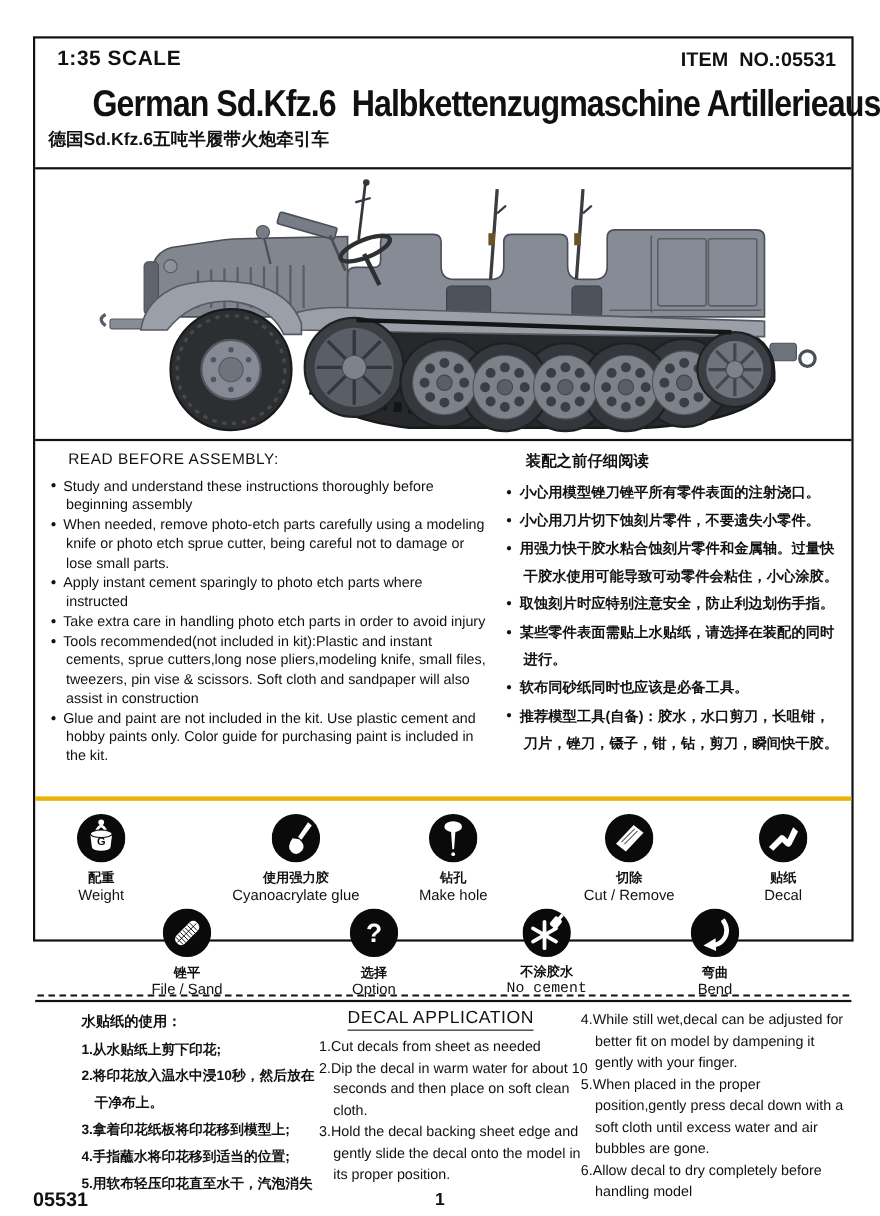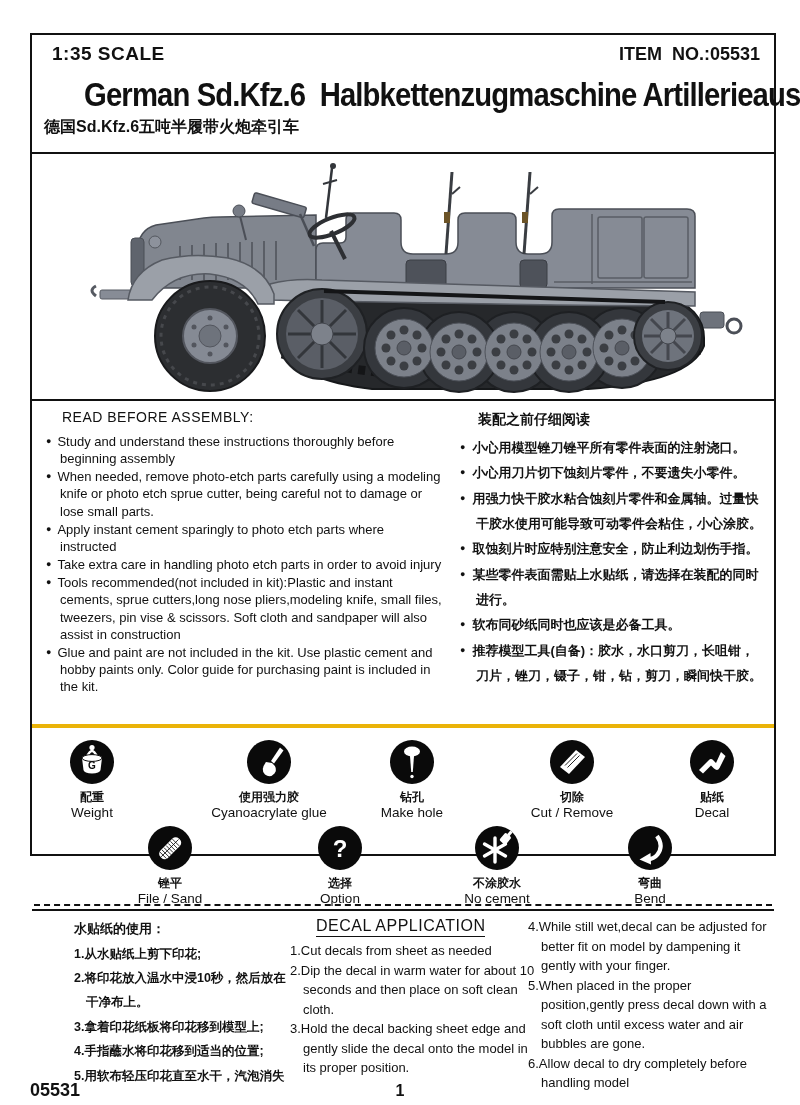--- a/index.html
+++ b/index.html
@@ -332,21 +332,21 @@
       </div>
       <div class="icon-cell" style="left:248px;top:100px;">
         <span class="icon-circle">
           <svg width="44" height="44" viewBox="0 0 44 44">
               <circle cx="22" cy="22" r="22" fill="#0a0a0a"></circle>
             <text x="22" y="30.5" text-anchor="middle" font-family="Liberation Sans,sans-serif" font-size="24" font-weight="bold" fill="#fff">?</text>
           </svg></span>
         <span class="icon-cn">选择</span>
         <span class="icon-en">Option</span>
       </div>
-      <div class="icon-cell" style="left:405px;top:100px;">
+      <div class="icon-cell" style="left:405px;top:100px;font-family:Liberation Mono, monospace;">
         <span class="icon-circle">
           <svg width="44" height="44" viewBox="0 0 44 44">
               <circle cx="22" cy="22" r="22" fill="#0a0a0a"></circle>
             <g stroke="#fff" stroke-width="3.4" stroke-linecap="round">
               <line x1="20" y1="12" x2="20" y2="36"></line>
               <line x1="9.5" y1="18" x2="30.5" y2="30"></line>
               <line x1="30.5" y1="18" x2="9.5" y2="30"></line>
             </g>
             <g transform="rotate(40 31 12)">
               <rect x="27" y="8" width="8" height="10" rx="2" fill="#fff"></rect>

